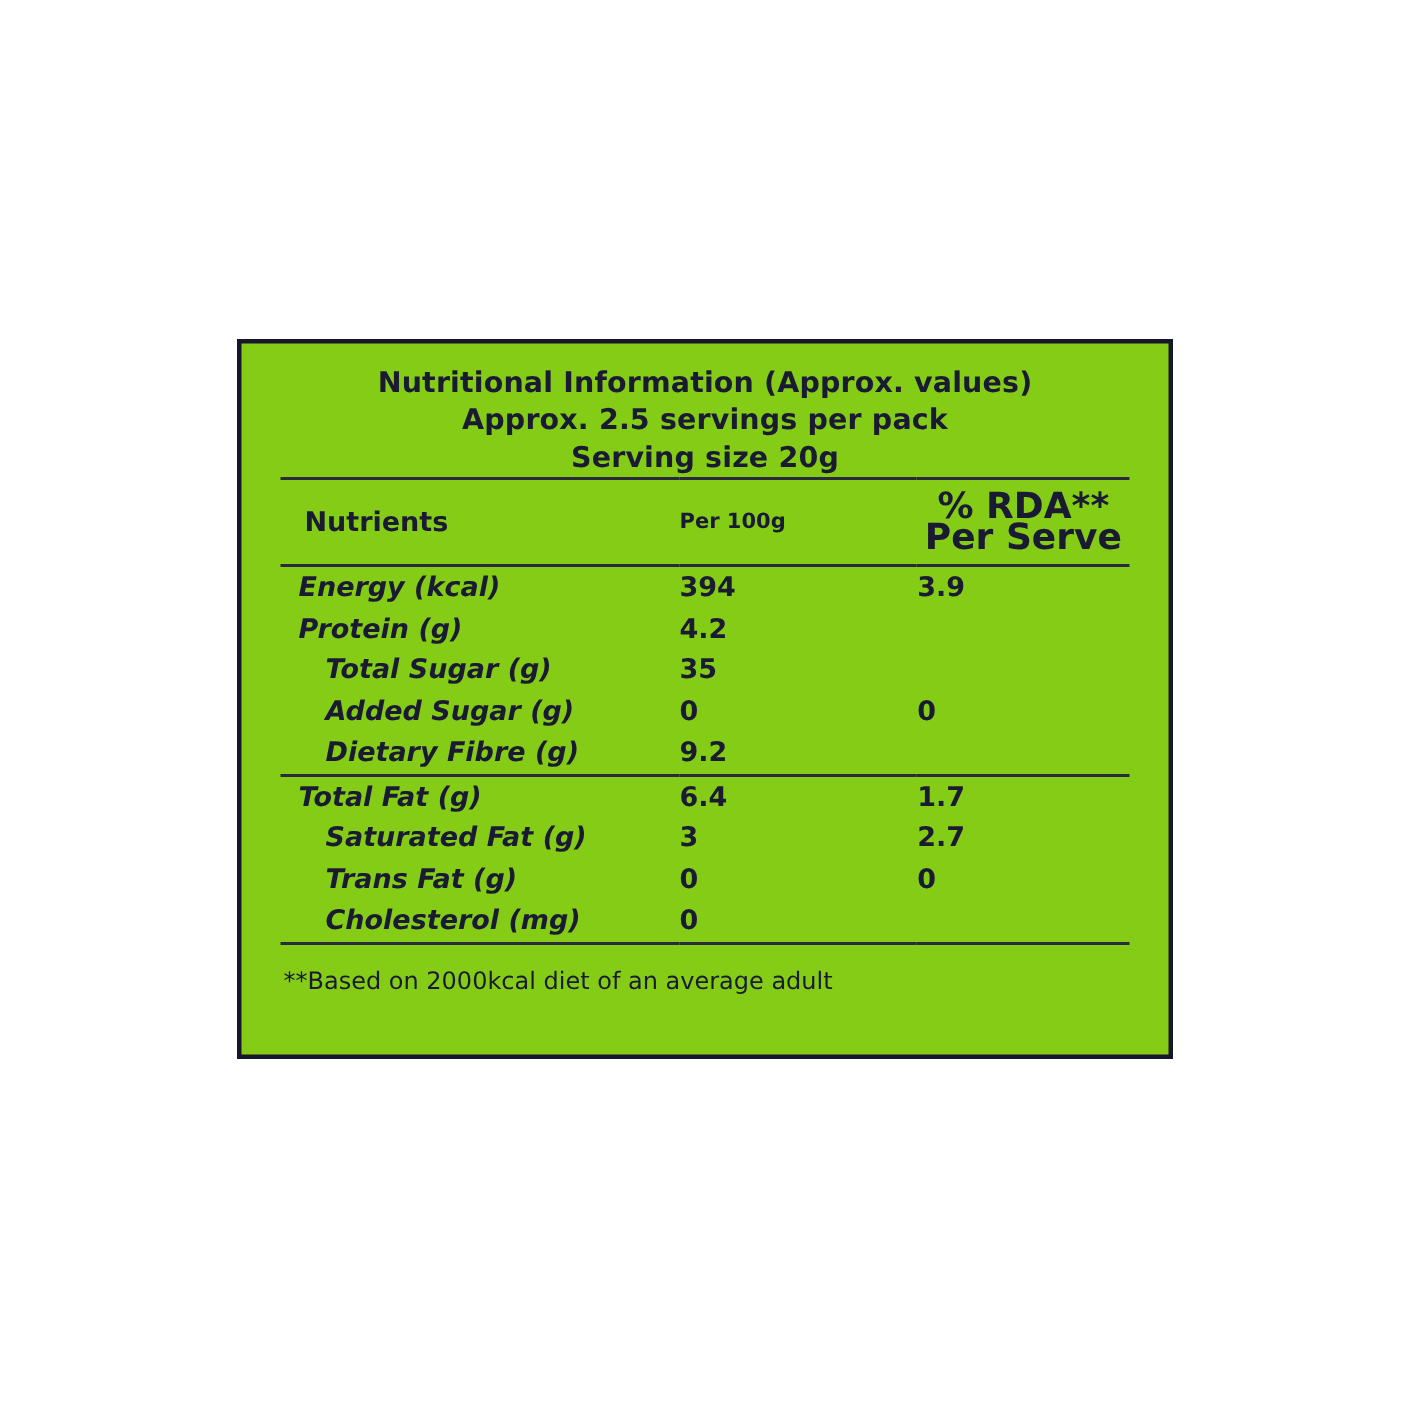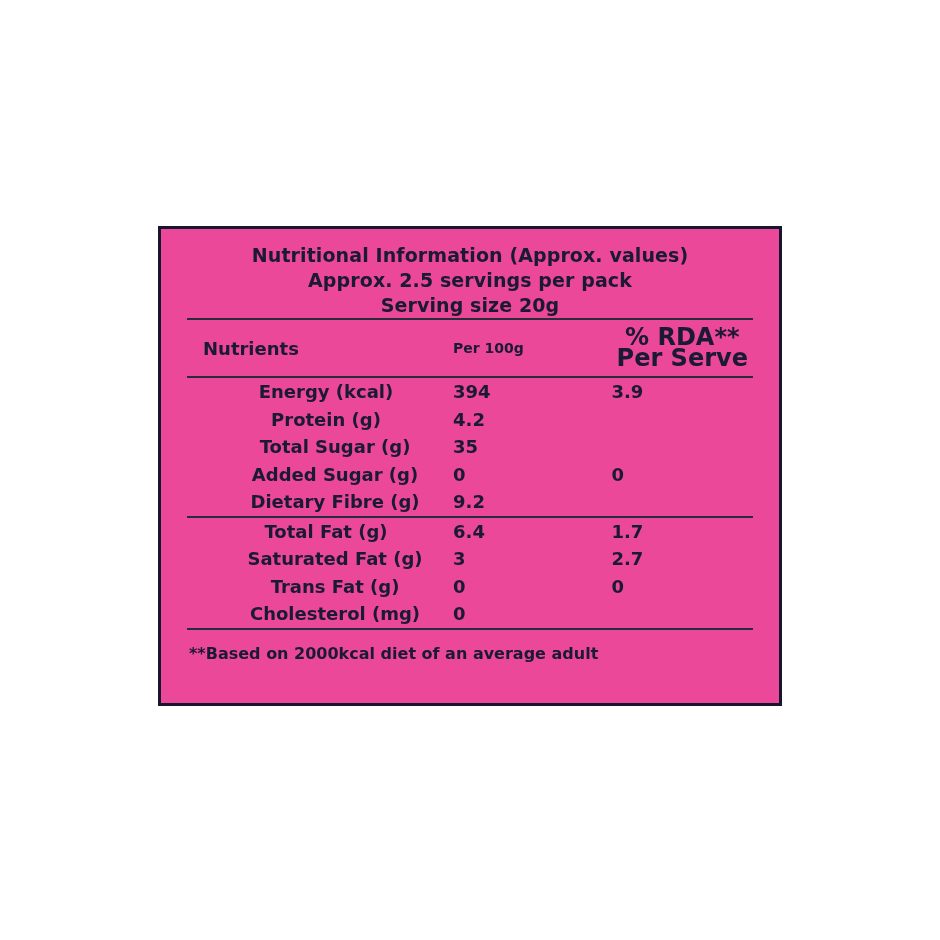--- a/index.html
+++ b/index.html
@@ -15,21 +15,21 @@
     position: relative;
     overflow: hidden;
   }
 
   .panel {
     position: absolute;
     left: 158px;
     top: 226px;
     width: 624px;
     height: 480px;
-    background: #ec4899;
+    background: #84cc16;
     border: 3px solid #16162c;
     box-sizing: border-box;
     padding: 14px 26px 0 26px;
   }
 
   .heading {
     text-align: center;
     font-weight: bold;
     font-size: 19px;
     line-height: 25px;
@@ -83,38 +83,39 @@
 
   tbody tr td {
     height: 27.5px;
     border-bottom: 1px solid #9a9aae;
     vertical-align: middle;
   }
   tbody tr:last-child td {
     border-bottom: 2px solid #2a2a3d;
   }
   tbody td.c-name {
-    text-align: center;
+    text-align: left;
     padding-left: 12px;
+    font-style: italic;
   }
   tbody td.c-name.indent {
     padding-left: 30px;
   }
   tbody td.c-val, tbody td.c-rda {
   }
 
   
   tr.thick-top td {
     border-top: 2px solid #2a2a3d;
   }
 
   .footnote {
     margin-top: 14px;
     font-size: 16px;
-    font-weight: bold;
+    font-weight: normal;
     color: #1a1a32;
     padding-left: 2px;
   }
 </style>
 </head>
 <body>
 
 <div class="panel">
 
   <div class="heading">

